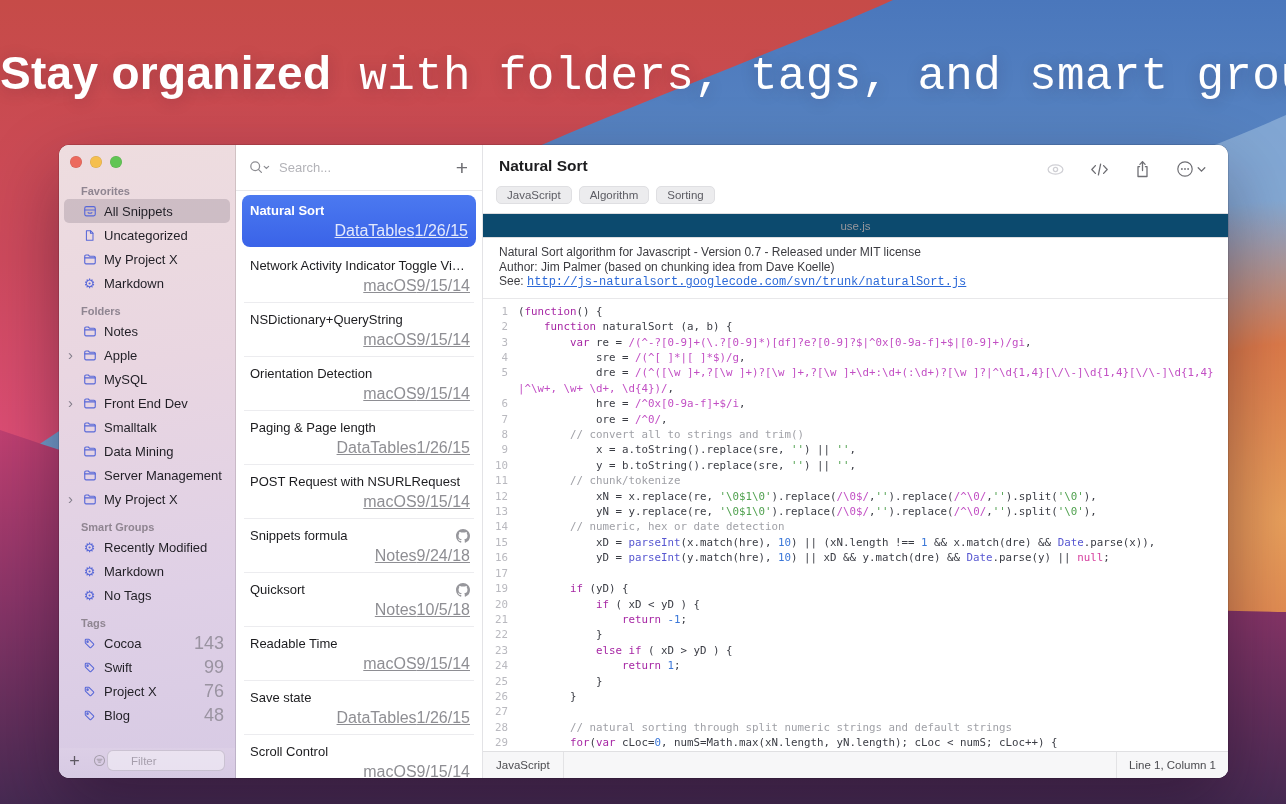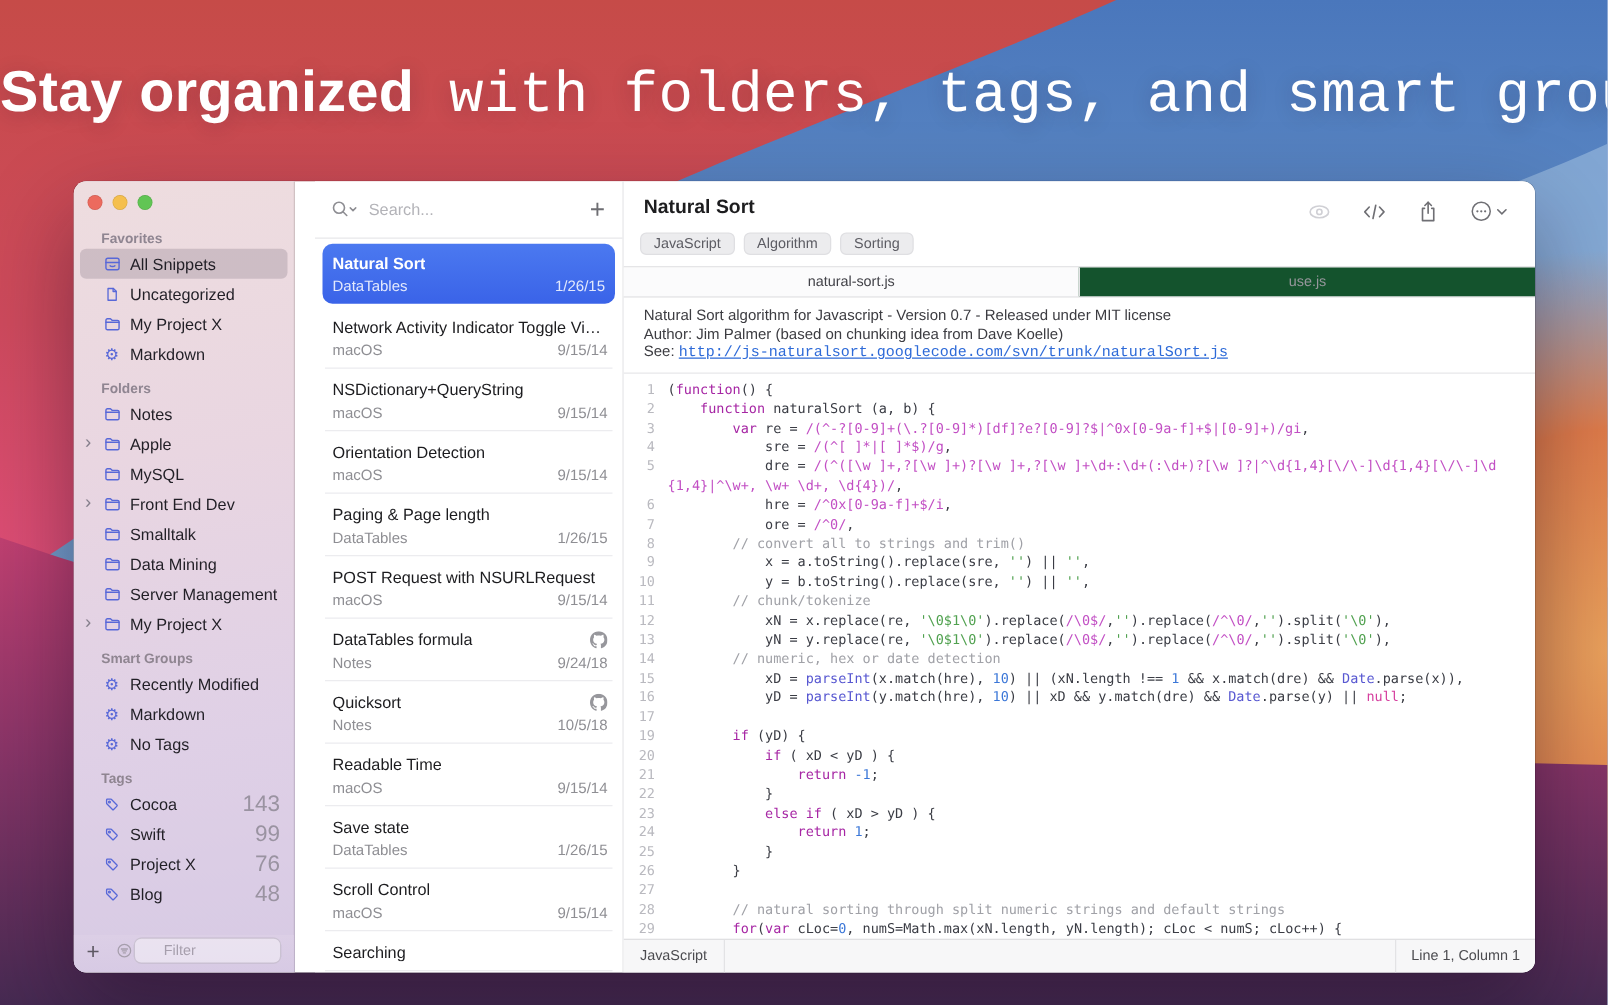--- a/index.html
+++ b/index.html
@@ -41,51 +41,51 @@
   .add-side{font-size:18px;color:#5d5862;width:13px;text-align:center;line-height:1;}
   .filter-wrap{flex:1;position:relative;padding-left:20px;}
   .filter-input{width:100%;box-sizing:border-box;height:21px;border-radius:6px;
                 border:1px solid rgba(60,50,70,.18);background:rgba(255,255,255,.42);
                 font-size:11.5px;padding:0 6px 0 23px;color:#333;outline:none;font-family:inherit;}
   .filter-input::placeholder{color:#a69eac;}
   .filter-icon{position:absolute;left:6px;top:4px;color:#a69eac;}
 
   
   .listpane{width:247px;flex:none;background:#fff;border-right:1px solid #e3e3e6;
-            display:flex;flex-direction:column;box-sizing:border-box;margin-left:16px;}
+            display:flex;flex-direction:column;box-sizing:border-box;}
   .search-row{height:45px;flex:none;display:flex;align-items:center;padding:0 14px 0 13px;gap:7px;
               border-bottom:1px solid #e8e8ea;}
   .search-input{border:none;outline:none;flex:1;font-size:13px;color:#333;background:transparent;
                 font-family:inherit;min-width:0;}
   .search-input::placeholder{color:#b3b3b8;}
   .add-list{font-size:21px;color:#6e6e73;font-weight:400;line-height:1;}
   .sniplist{flex:1;overflow:hidden;padding-top:2px;}
   .snip{margin:0 8px 0 8px;padding:9px 4px 7px 6px;border-bottom:1px solid #ececef;}
   .snip.sel{background:linear-gradient(180deg,#4b79f0,#3a63e8);border-radius:8px;border-bottom:none;
             margin:2px 6px;padding:8px 8px 7px 8px;}
   .trow{display:flex;align-items:center;justify-content:space-between;gap:6px;}
   .snip .t{font-size:13px;color:#1c1c1f;font-weight:500;white-space:nowrap;overflow:hidden;
            text-overflow:ellipsis;min-width:0;}
-  .snip .sub{display:flex;justify-content:space-between;margin-top:4px;font-size:12px;color:#8e8e93;}
+  .snip .sub{display:flex;justify-content:flex-end;margin-top:4px;font-size:16px;color:#8e8e93;text-decoration:underline;}
   .snip.sel .t{color:#fff;font-weight:600;}
   .snip.sel .sub{color:rgba(255,255,255,.85);}
   .gh{flex:none;display:flex;}
 
   
   .detail{flex:1;display:flex;flex-direction:column;min-width:0;background:#fff;}
   .d-head{padding:12px 16px 0 16px;display:flex;align-items:flex-start;flex:none;}
   .d-title{font-size:15.5px;font-weight:600;color:#1d1d1f;flex:1;}
   .d-tools{display:flex;align-items:center;gap:25px;padding:3px 6px 0 0;}
   .tool{display:flex;align-items:center;gap:3px;}
   .chips{display:flex;gap:7px;padding:8px 16px 9px 13px;flex:none;}
   .chip{background:#ececee;border:1px solid #dfdfe2;border-radius:5px;font-size:11.5px;
         color:#5c5c63;padding:2px 10px;}
   .tabs{display:flex;height:23px;flex:none;border-top:1px solid #dddde0;border-bottom:1px solid #dddde0;}
   .tab{flex:1;display:flex;align-items:center;justify-content:center;font-size:11.5px;
-       background:#14532d;color:#97979c;}
+       background:#0c4a6e;color:#97979c;}
   .tab.active{background:#fbfbfc;color:#424248;}
   .tab + .tab{border-left:1px solid #e2e2e4;}
   .desc{padding:7px 16px 8px 16px;border-bottom:1px solid #e8e8ea;font-size:12px;
         line-height:14.6px;color:#3c3c41;flex:none;}
   .desc a{color:#2d6ad8;text-decoration:underline;font-family:Liberation Mono, monospace;}
   .codearea{flex:1;overflow:hidden;padding-top:5px;
             font-family:"DejaVu Sans Mono",monospace;font-size:10.8px;line-height:15.4px;}
   .crow{display:flex;}
   .ln{flex:none;width:25px;text-align:right;color:#b9b9bf;padding-right:10px;}
   .cl{flex:1;white-space:pre-wrap;word-break:break-all;color:#3a3c44;padding-right:12px;min-height:15.4px;}
@@ -392,21 +392,21 @@
           <div class="trow">
             <span class="t">POST Request with NSURLRequest</span>
           </div>
           <div class="sub">
             <span>macOS</span>
             <span>9/15/14</span>
           </div>
         </div>
         <div class="snip">
           <div class="trow">
-            <span class="t">DataTables formula</span>
+            <span class="t">Snippets formula</span>
             <span class="gh">
               <svg width="14" height="14" viewBox="0 0 16 16" fill="#97979c">
                 <path d="M8 0C3.58 0 0 3.58 0 8c0 3.54 2.29 6.53 5.47 7.59.4.07.55-.17.55-.38 0-.19-.01-.82-.01-1.49-2.01.37-2.53-.49-2.69-.94-.09-.23-.48-.94-.82-1.13-.28-.15-.68-.52-.01-.53.63-.01 1.08.58 1.23.82.72 1.21 1.87.87 2.33.66.07-.52.28-.87.51-1.07-1.78-.2-3.64-.89-3.64-3.95 0-.87.31-1.59.82-2.15-.08-.2-.36-1.02.08-2.12 0 0 .67-.21 2.2.82.64-.18 1.32-.27 2-.27s1.36.09 2 .27c1.53-1.04 2.2-.82 2.2-.82.44 1.1.16 1.92.08 2.12.51.56.82 1.27.82 2.15 0 3.07-1.87 3.75-3.65 3.95.29.25.54.73.54 1.48 0 1.07-.01 1.93-.01 2.2 0 .21.15.46.55.38A8.01 8.01 0 0 0 16 8c0-4.42-3.58-8-8-8z"></path>
               </svg>
             </span>
           </div>
           <div class="sub">
             <span>Notes</span>
             <span>9/24/18</span>
           </div>
@@ -496,21 +496,20 @@
             </svg>
         </span>
       </div>
     </div>
     <div class="chips">
         <span class="chip">JavaScript</span>
         <span class="chip">Algorithm</span>
         <span class="chip">Sorting</span>
       </div>
     <div class="tabs">
-        <div class="tab active">natural-sort.js</div>
         <div class="tab">use.js</div>
       </div>
     <div class="desc">
       <div>Natural Sort algorithm for Javascript - Version 0.7 - Released under MIT license</div>
       <div>Author: Jim Palmer (based on chunking idea from Dave Koelle)</div>
       <div><span>See: </span><a href="#">http://js-naturalsort.googlecode.com/svn/trunk/naturalSort.js</a></div>
     </div>
     <div class="codearea">
         <div class="crow">
           <span class="ln">1</span>

